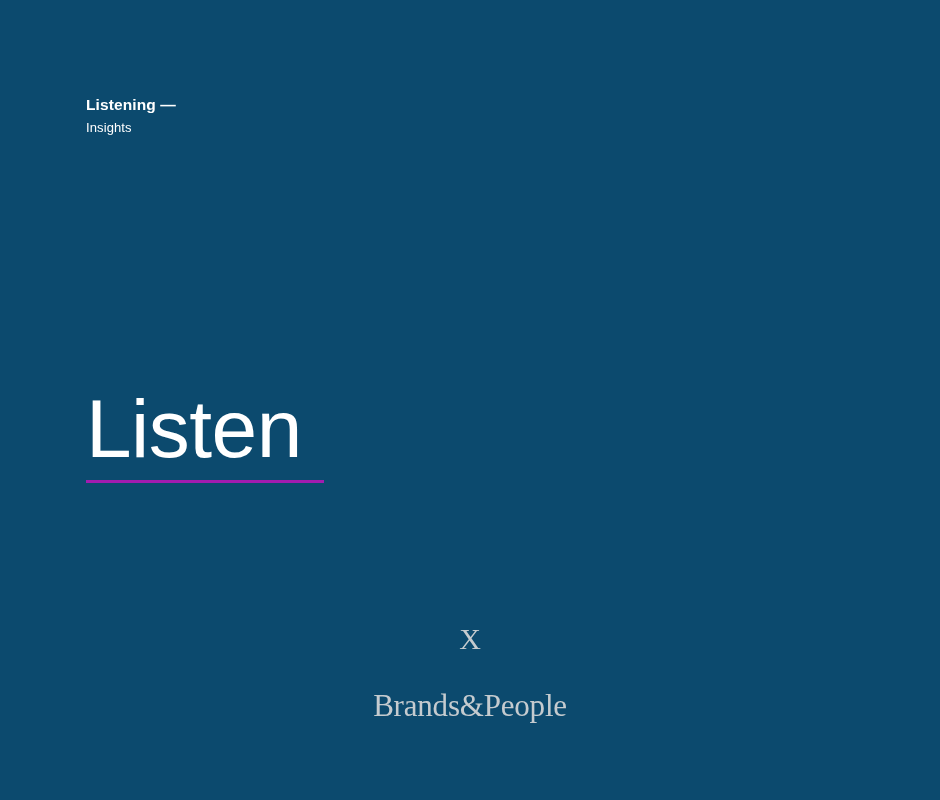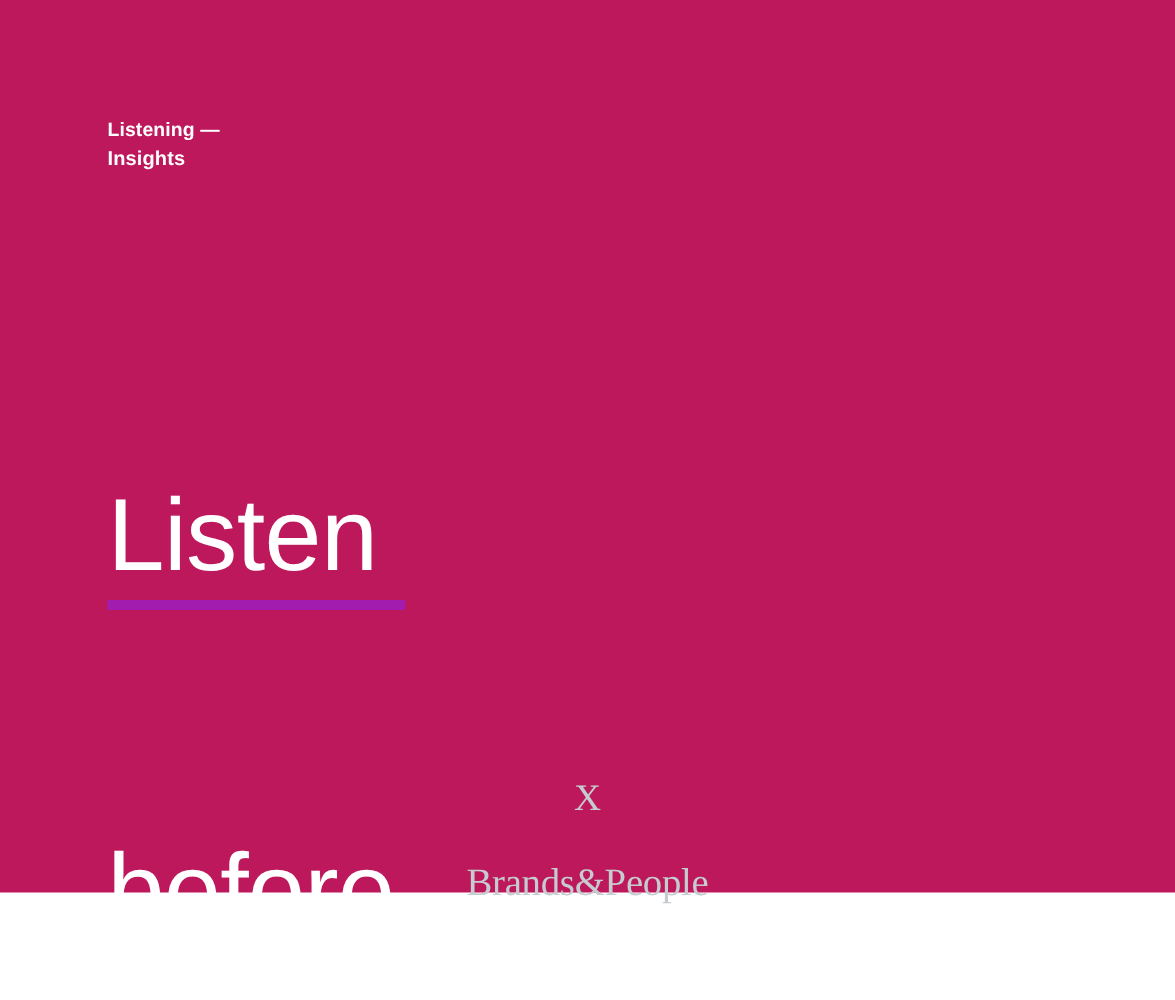--- a/index.html
+++ b/index.html
@@ -11,22 +11,22 @@
     width: 940px;
     height: 800px;
     overflow: hidden;
     font-family: "Liberation Sans", sans-serif;
     -webkit-font-smoothing: antialiased;
   }
 
   .slide {
     position: relative;
     width: 940px;
-    height: 714px;
-    background: #be185d;
+    height: 800px;
+    background: #0c4a6e;
     box-sizing: border-box;
   }
 
   
   .eyebrow {
     position: absolute;
     left: 86px;
     top: 93px;
     line-height: 23px;
     color: #ffffff;
@@ -34,22 +34,22 @@
 
   .eyebrow-line-1 {
     font-size: 15.5px;
     font-weight: 700;
     letter-spacing: 0.1px;
     white-space: pre;
     display: block;
   }
 
   .eyebrow-line-2 {
-    font-size: 16px;
-    font-weight: 700;
+    font-size: 13px;
+    font-weight: 400;
     letter-spacing: 0.1px;
     display: block;
   }
 
   
   .headline {
     position: absolute;
     left: 86px;
     top: 204px;
     color: #ffffff;
@@ -60,21 +60,21 @@
     white-space: pre;
   }
 
   .headline-line {
     display: block;
     white-space: pre;
   }
 
   .headline-underlined {
     display: inline-block;
-    border-bottom: 8px solid #a21caf;
+    border-bottom: 3px solid #a21caf;
     padding-bottom: 6px;
     white-space: pre;
   }
 
   
   .logo-lockup {
     position: absolute;
     left: 0;
     right: 0;
     top: 624px;
@@ -107,21 +107,20 @@
 
 <div class="slide">
 
   <div class="eyebrow">
     <span class="eyebrow-line-1">Listening —</span>
     <span class="eyebrow-line-2">Insights</span>
   </div>
 
   <div class="headline">
     <span class="headline-line"><span class="headline-underlined">Listen </span></span>
-    <span class="headline-line">before</span>
     
   </div>
 
   <div class="logo-lockup">
     <span class="logo-mark">X</span>
     <span class="logo-wordmark">Brands&amp;People</span>
   </div>
 
 </div>
 

